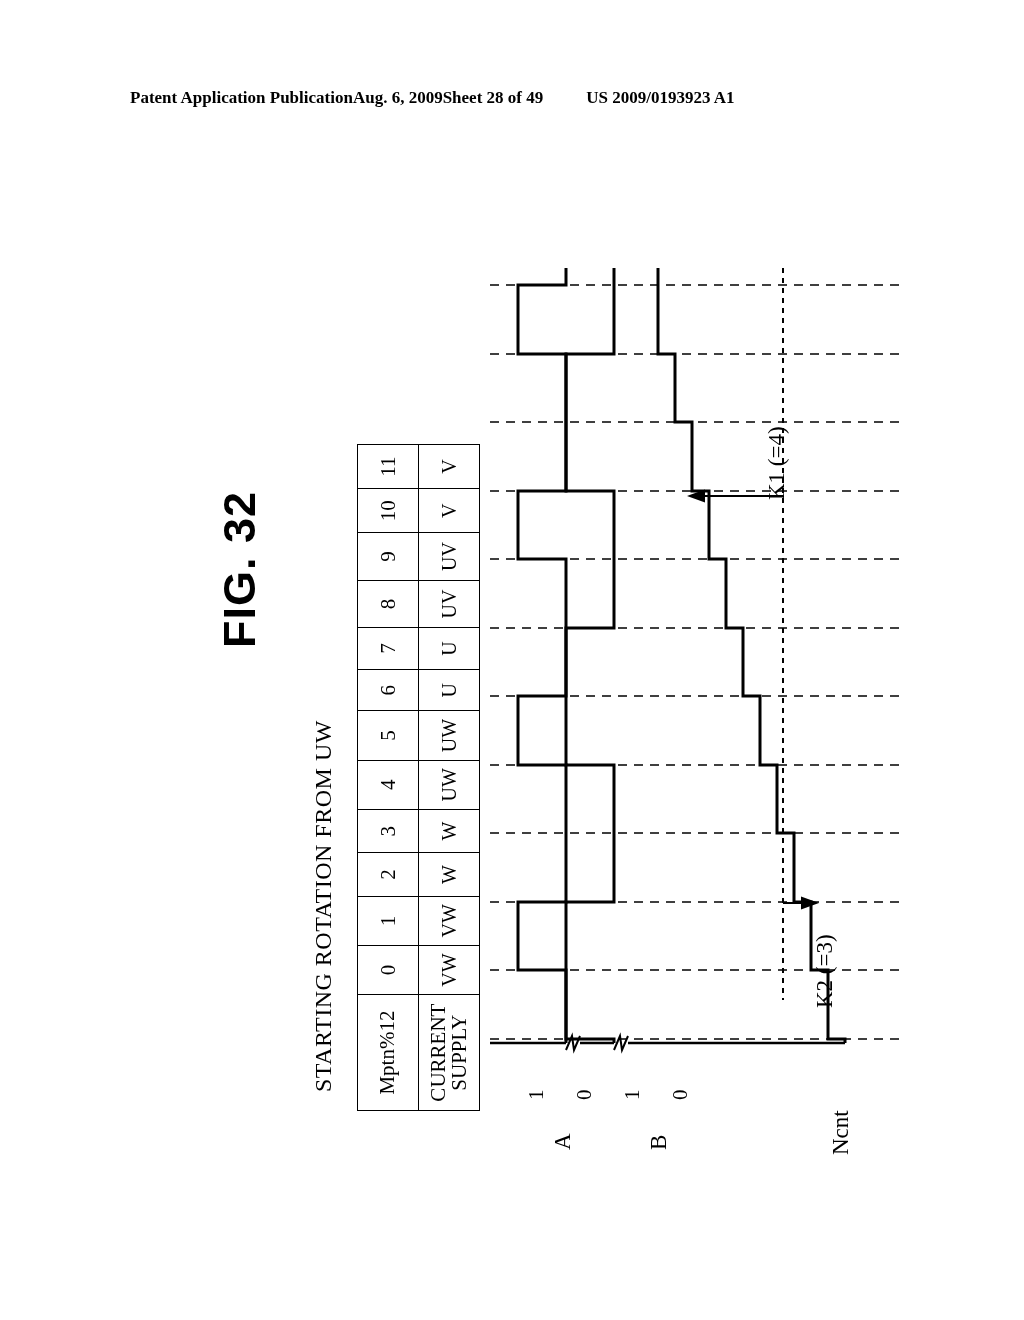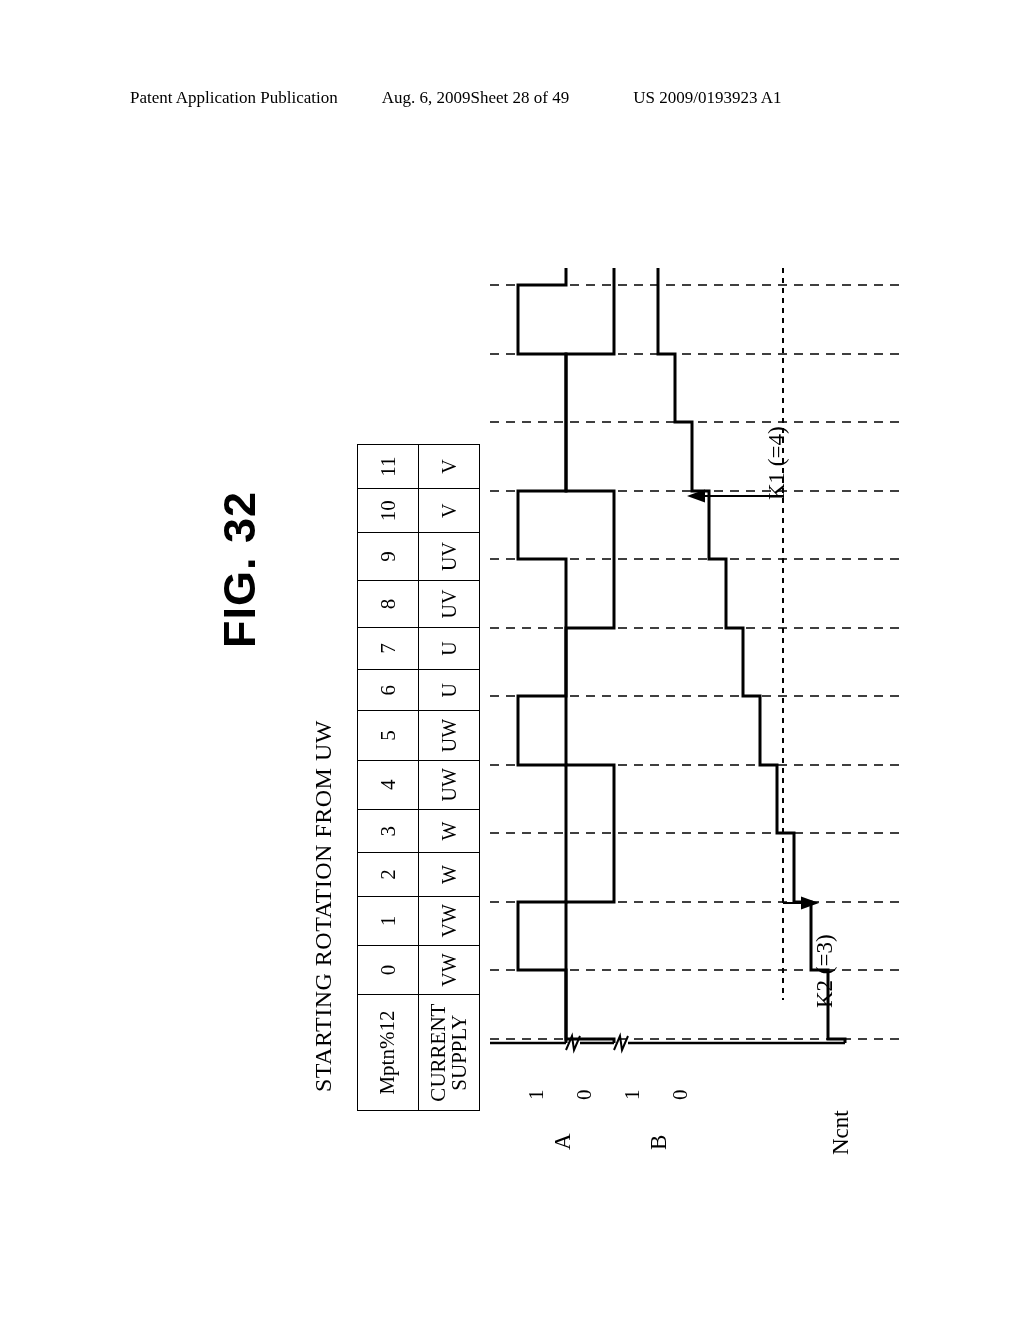--- a/index.html
+++ b/index.html
@@ -17,31 +17,31 @@
   }
 
   
   #page-header {
     position: absolute;
     top: 88px;
     left: 130px;
     width: 760px;
     height: 26px;
     font-family: "Liberation Serif", serif;
-    font-weight: normal;
+    font-weight: bold;
     font-size: 17px;
     letter-spacing: 0px;
     white-space: nowrap;
     display: flex;
     align-items: baseline;
   }
   #page-header .hdr-pub   { }
-  #page-header .hdr-date  { margin-left: 44px; }
+  #page-header .hdr-date  { }
   #page-header .hdr-sheet { }
-  #page-header .hdr-patno { margin-left: 64px; }
+  #page-header .hdr-patno { margin-left: 43px; }
 
   
   #figure-stage {
     position: absolute;
     left: 0;
     top: 0;
     width: 1024px;
     height: 1320px;
   }
 

